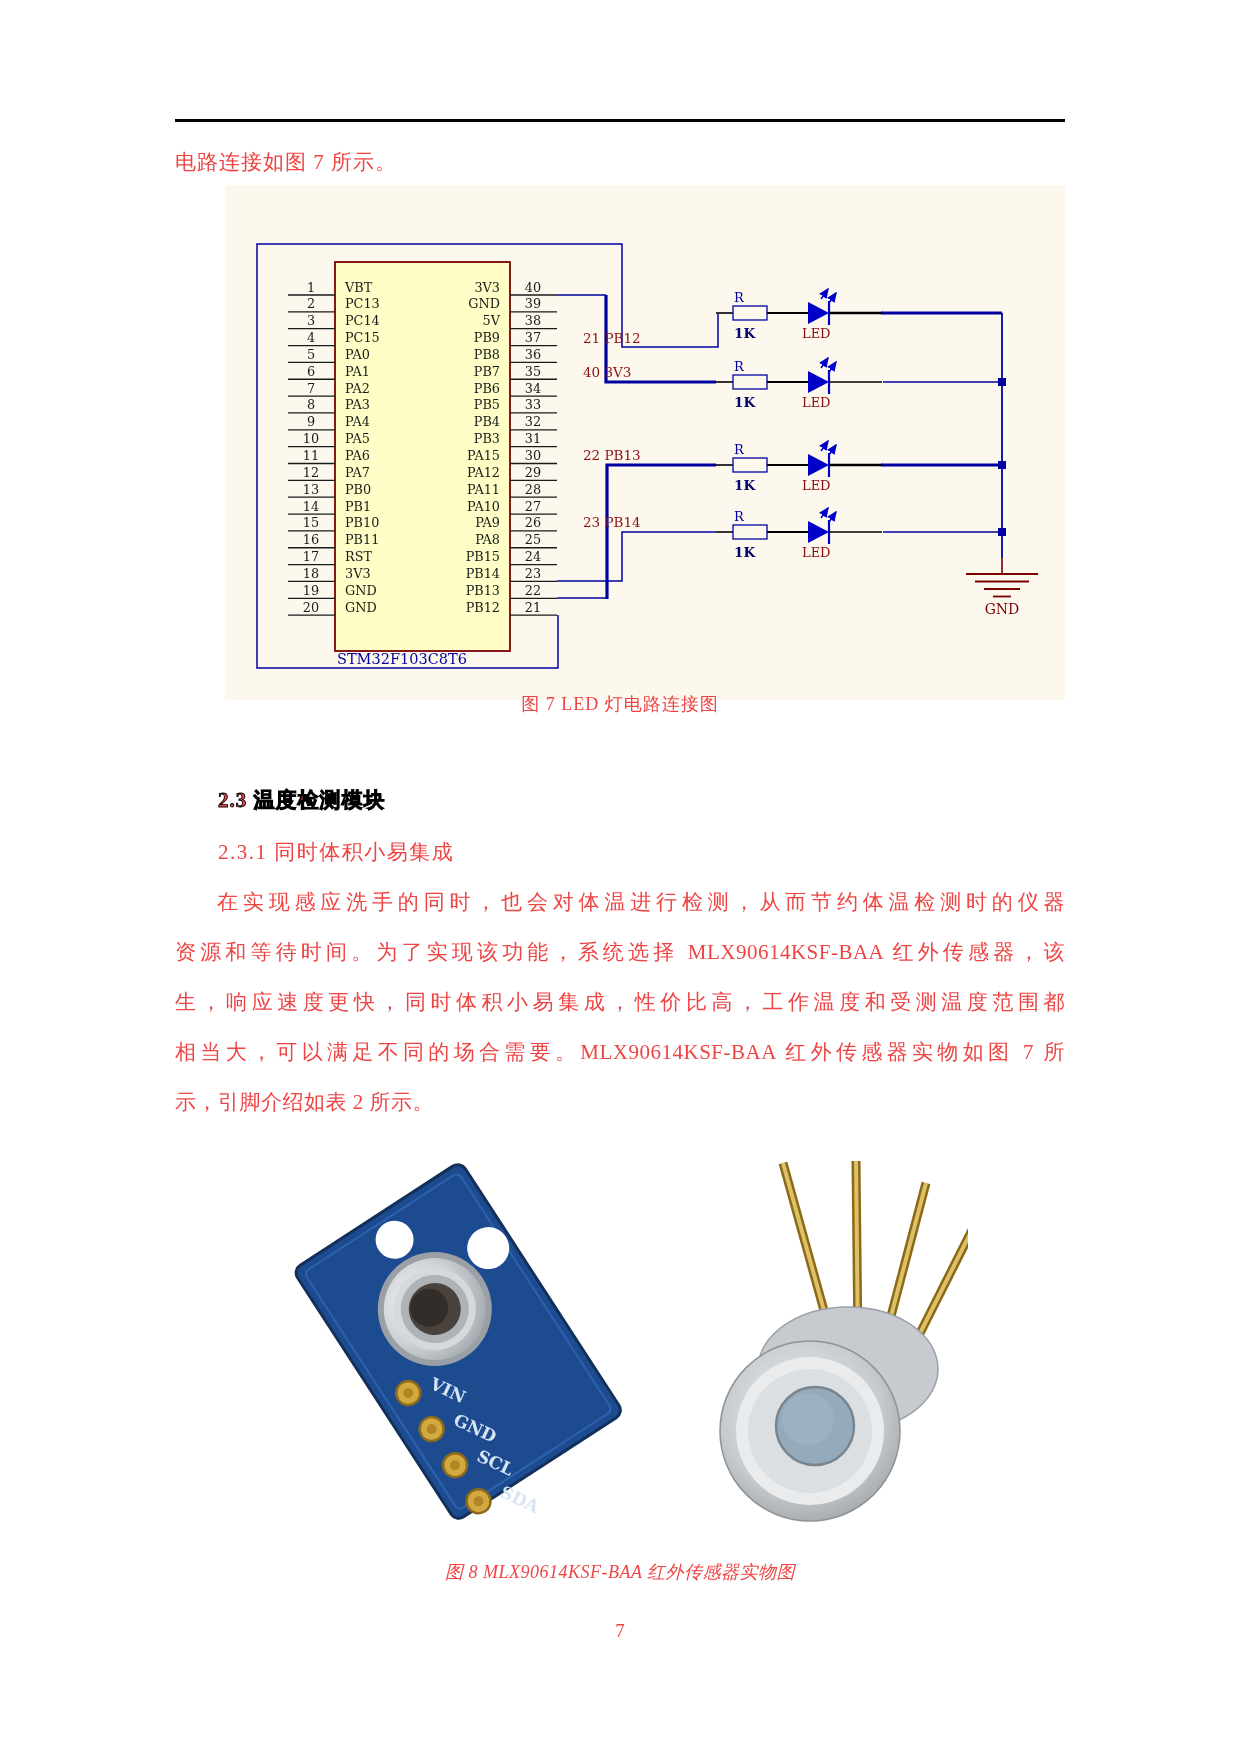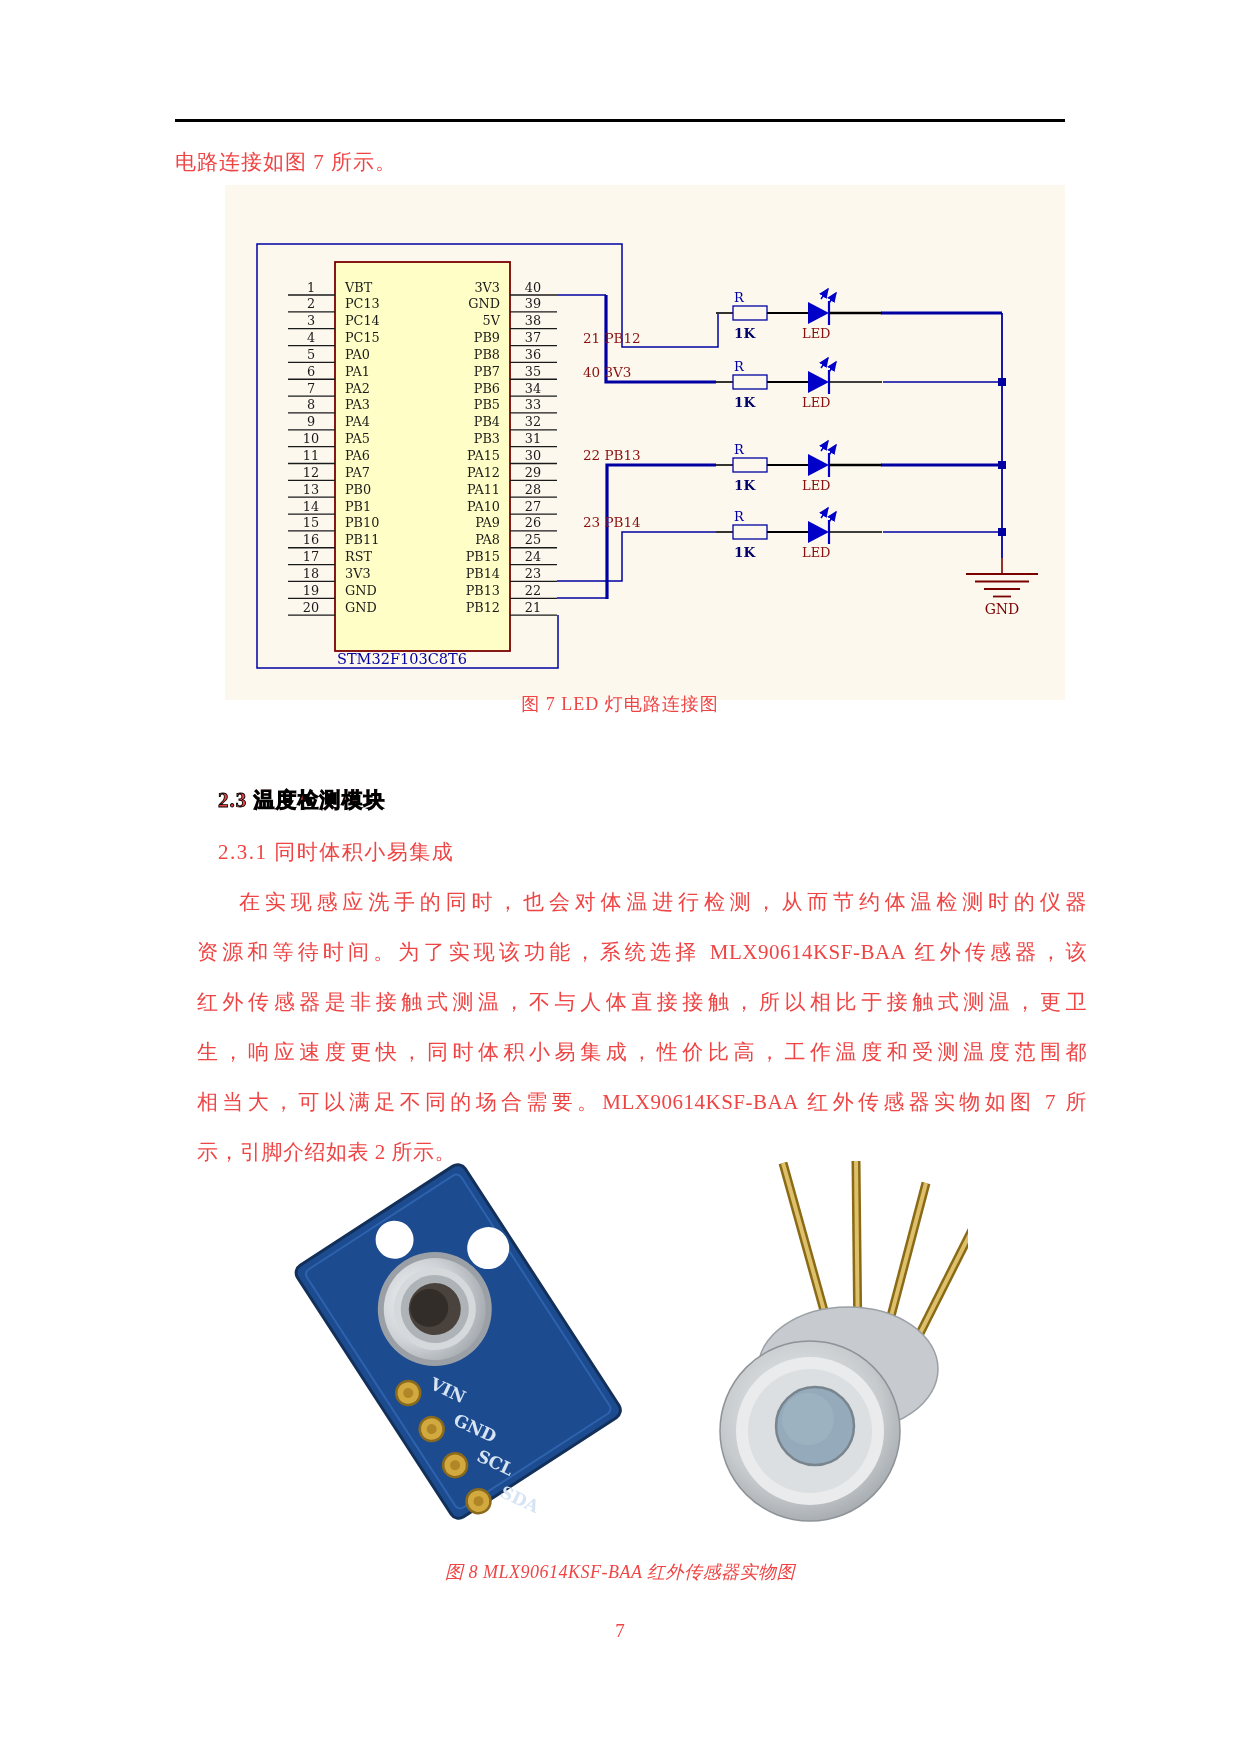--- a/index.html
+++ b/index.html
@@ -7,21 +7,21 @@
     position:relative;width:1240px;height:1754px;background:#ffffff;
     font-family:"Liberation Serif","DejaVu Serif",serif;color:#ef4444;overflow:hidden;
   }
   .abs{position:absolute;}
   #top-rule{left:175px;top:119px;width:890px;height:3px;background:#000;}
   #intro-text{left:175px;top:148px;font-size:21px;letter-spacing:1px;}
   #fig7-svg{left:225px;top:185px;}
   #fig7-caption{left:175px;top:692px;width:890px;text-align:center;font-size:18px;letter-spacing:1px;}
   #sec-heading{left:218px;top:786px;font-size:21px;font-weight:bold;-webkit-text-stroke:0.9px #000;letter-spacing:1px;}
   #subsec-heading{left:218px;top:838px;font-size:21px;letter-spacing:1.5px;}
-  #body-lines{left:175px;top:877px;width:890px;font-size:21px;line-height:50px;margin-left:22px;}
+  #body-lines{left:175px;top:877px;width:890px;font-size:21px;line-height:50px;}
   .bodyline{text-align:justify;text-align-last:justify;text-justify:inter-character;letter-spacing:0.5px;white-space:nowrap;}
   .bodyline.first{text-indent:42px;}
   .bodyline.last{text-align-last:left;}
   #fig8-svg{left:278px;top:1158px;}
   #fig8-caption{left:175px;top:1560px;width:890px;text-align:center;font-size:18px;letter-spacing:0.5px;font-style:italic;}
   #page-num{left:175px;top:1620px;width:890px;text-align:center;font-size:19px;}
   svg text{font-family:"DejaVu Serif","Liberation Serif",serif;}
 </style>
 </head>
 <body>
@@ -249,21 +249,20 @@
   </svg>
 
   <div id="fig7-caption" class="abs">图 7 LED 灯电路连接图</div>
 
   <div id="sec-heading" class="abs">2.3 温度检测模块</div>
   <div id="subsec-heading" class="abs">2.3.1 同时体积小易集成</div>
 
   <div id="body-lines" class="abs">
       <div class="bodyline first">在实现感应洗手的同时，也会对体温进行检测，从而节约体温检测时的仪器</div>
       <div class="bodyline">资源和等待时间。为了实现该功能，系统选择 MLX90614KSF-BAA 红外传感器，该</div>
-      <div class="bodyline">红外传感器是非接触式测温，不与人体直接接触，所以相比于接触式测温，更卫</div>
       <div class="bodyline">生，响应速度更快，同时体积小易集成，性价比高，工作温度和受测温度范围都</div>
       <div class="bodyline">相当大，可以满足不同的场合需要。MLX90614KSF-BAA 红外传感器实物如图 7 所</div>
       <div class="bodyline last">示，引脚介绍如表 2 所示。</div>
     </div>
 
   <svg id="fig8-svg" class="abs" width="690" height="395" viewBox="0 0 690 395">
     <defs>
       <radialGradient id="canGrad" cx="40%" cy="35%" r="75%">
         <stop offset="0%" stop-color="#f4f5f6"></stop>
         <stop offset="55%" stop-color="#cfd3d7"></stop>

